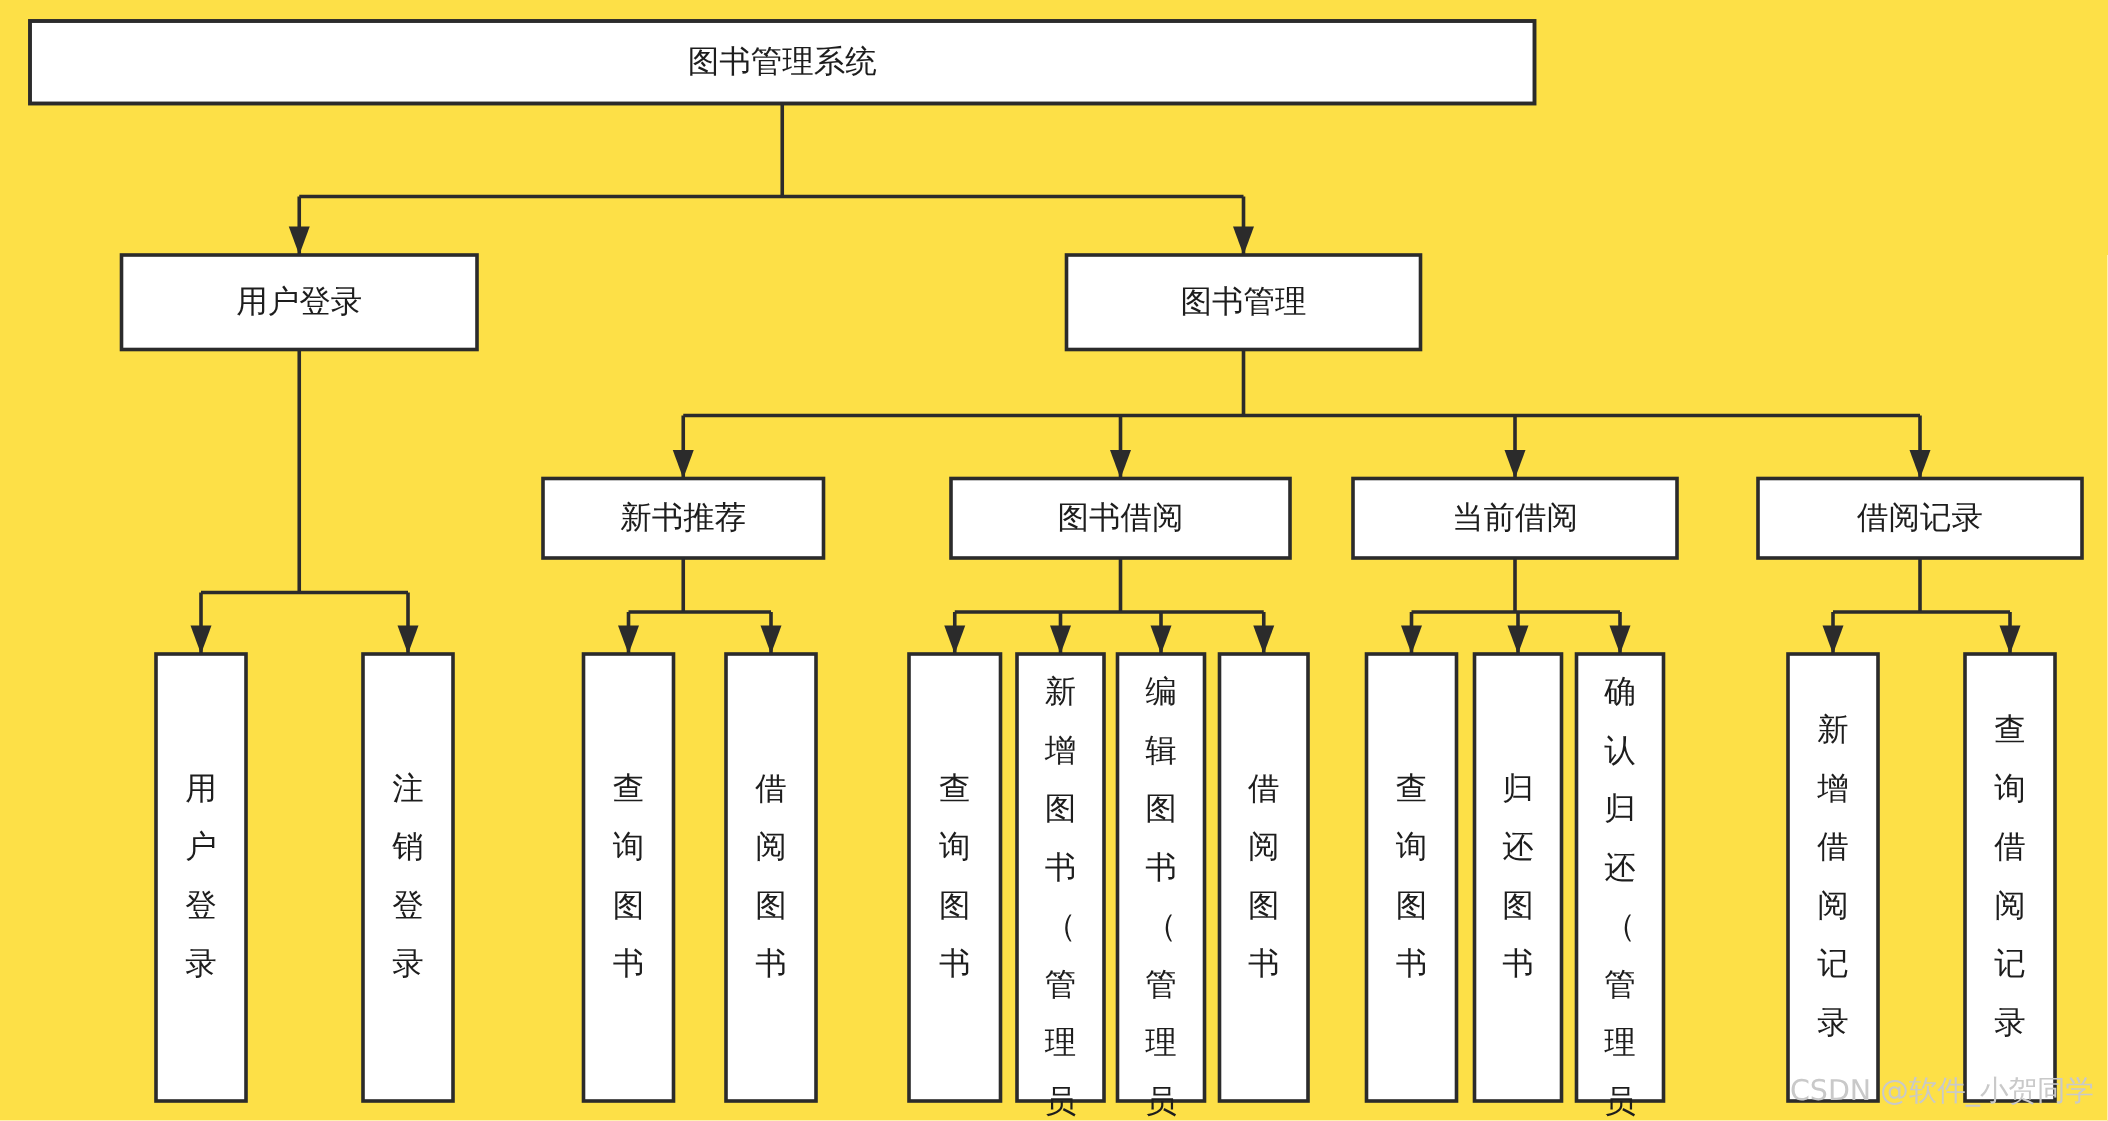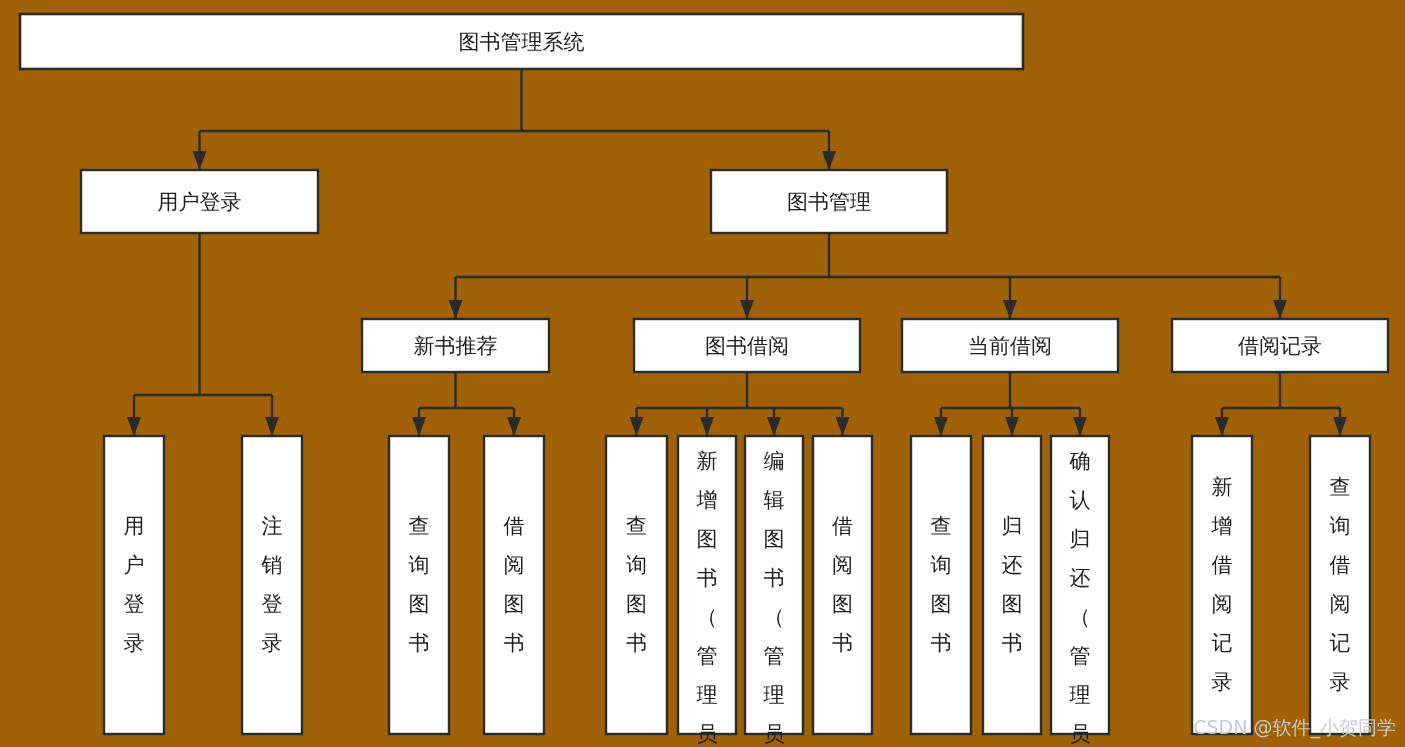--- a/index.html
+++ b/index.html
@@ -11,21 +11,21 @@
   body {
     width: 1405px;
     height: 747px;
     overflow: hidden;
     font-family: "DejaVu Sans", "Liberation Sans", sans-serif;
   }
   #diagram-root {
     position: relative;
     width: 1405px;
     height: 747px;
-    background: #a16207;
+    background: #fde047;
   }
   #tree-svg {
     position: absolute;
     left: 0;
     top: 0;
     width: 1405px;
     height: 747px;
     display: block;
   }
   .node-box {

